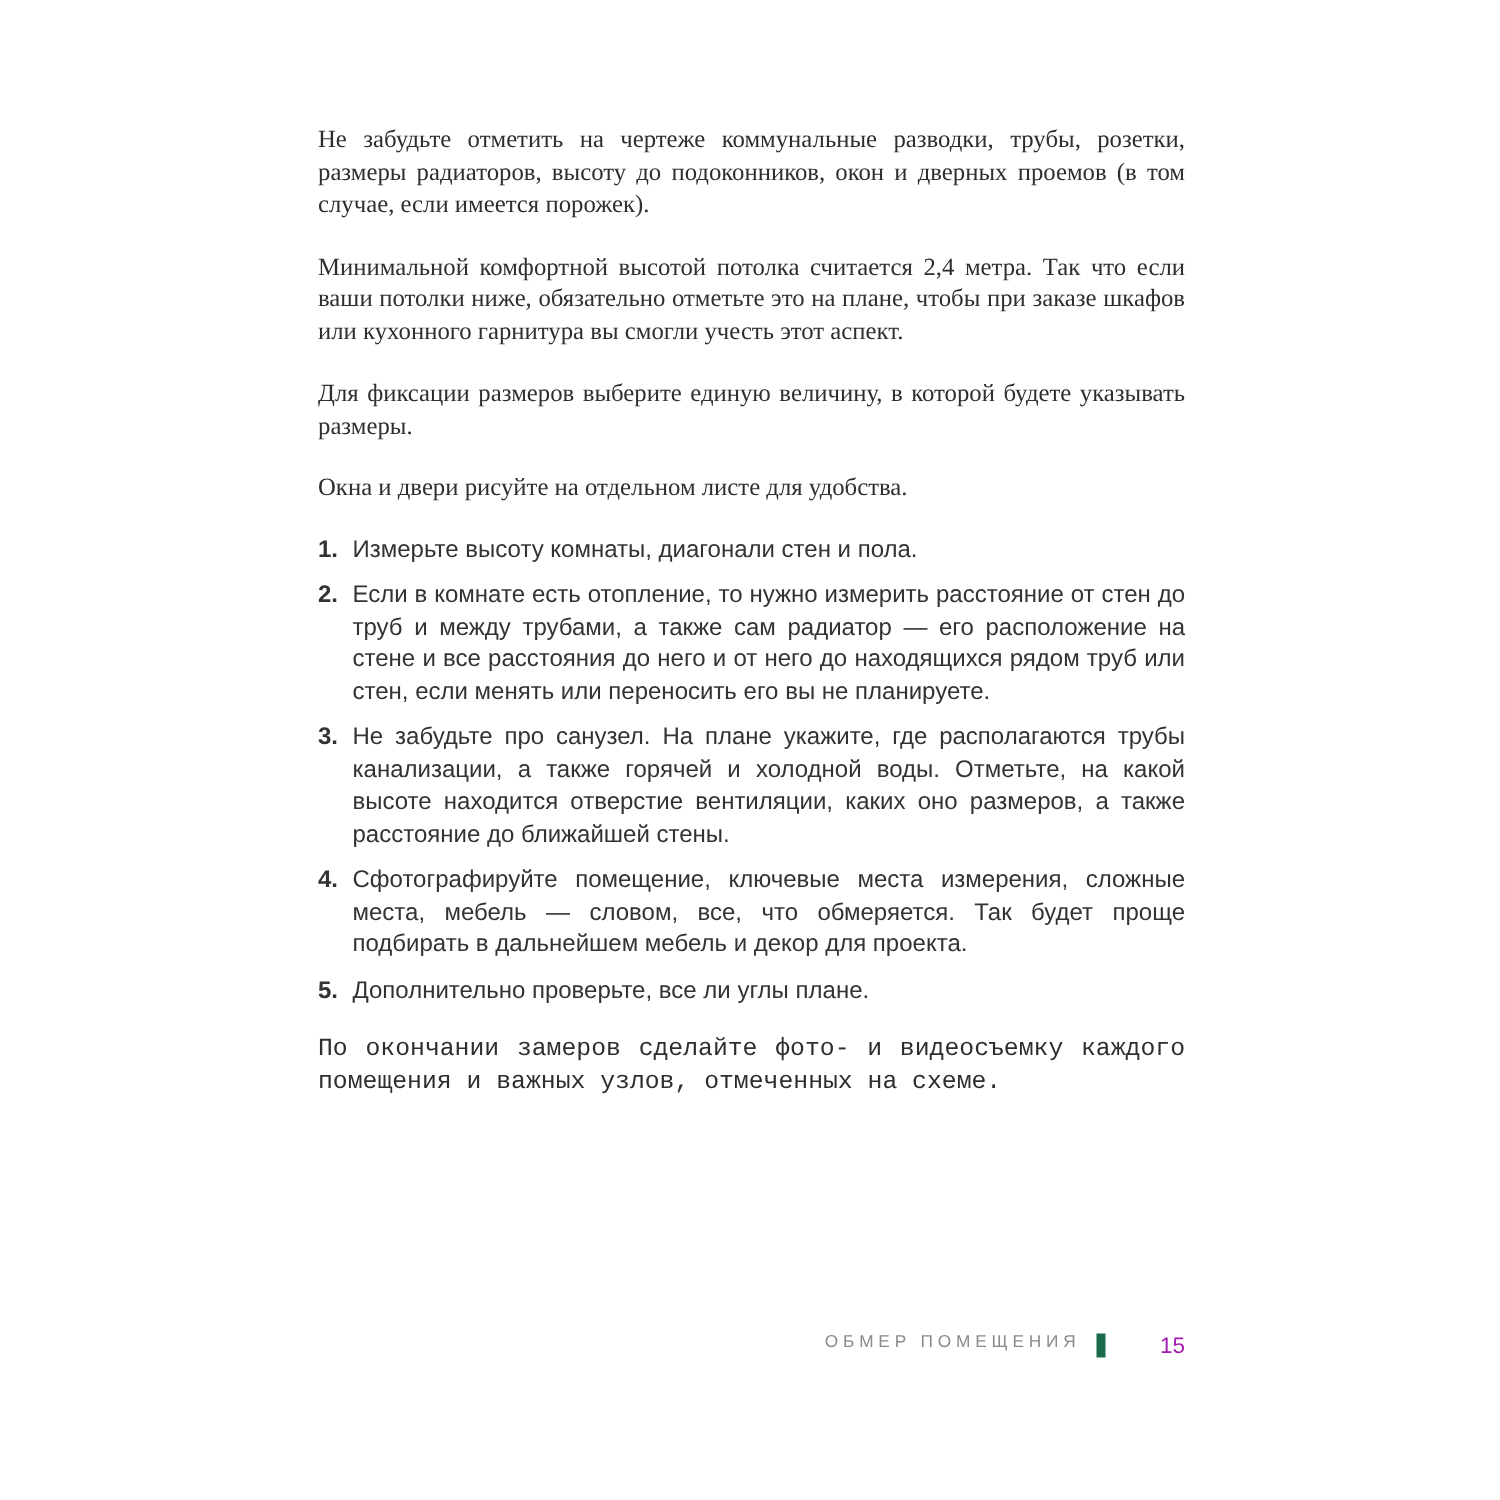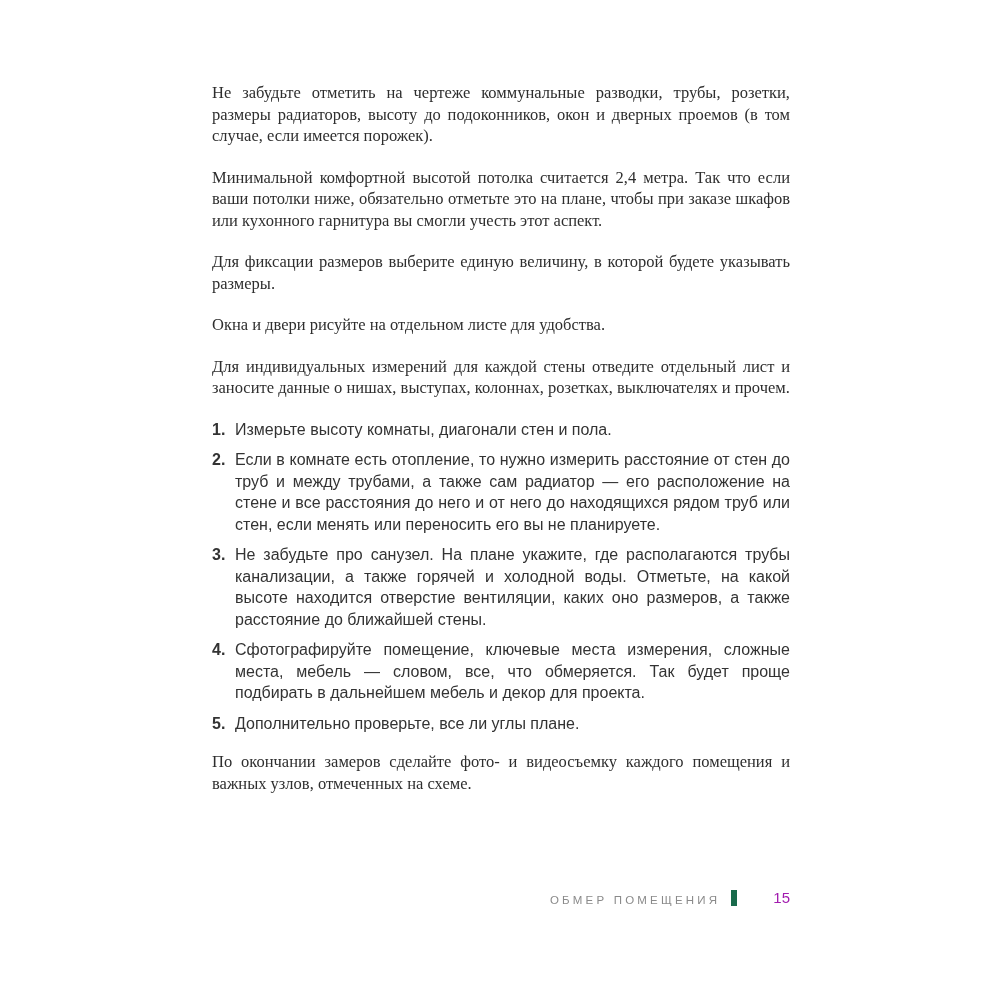--- a/index.html
+++ b/index.html
@@ -52,32 +52,32 @@
     left: 0;
     top: 0;
     font-weight: 700;
   }
   .measure-list .li-bold {
     font-weight: 400;
     margin-top: 40px;
   }
   .closing-para {
     margin: 17px 0 0 0;
-    font-family: Liberation Serif, serif;
+    font-family: Liberation Mono, monospace;
     font-size: 16.5px;
     line-height: 21.5px;
     text-align: justify;
     color: #2e2e2e;
   }
   .page-footer {
     position: absolute;
     top: 889px;
     right: 210px;
     display: flex;
-    align-items: flex-end;
+    align-items: flex-start;
   }
   .footer-label {
     font-family: "Liberation Sans", "DejaVu Sans", sans-serif;
     font-size: 11.5px;
     letter-spacing: 3.2px;
     color: #8a8a8a;
   }
   .footer-bar {
     width: 6px;
     height: 16px;
@@ -94,21 +94,20 @@
 </head>
 <body>
 
 <div class="page">
   <div class="content">
 
     <p class="body-para">Не забудьте отметить на чертеже коммунальные разводки, трубы, розетки, размеры радиаторов, высоту до подоконников, окон и дверных проемов (в том случае, если имеется порожек).</p>
     <p class="body-para">Минимальной комфортной высотой потолка считается 2,4 метра. Так что если ваши потолки ниже, обязательно отметьте это на плане, чтобы при заказе шкафов или кухонного гарнитура вы смогли учесть этот аспект.</p>
     <p class="body-para">Для фиксации размеров выберите единую величину, в которой будете указывать размеры.</p>
     <p class="body-para">Окна и двери рисуйте на отдельном листе для удобства.</p>
-    <p class="body-para">Для индивидуальных измерений для каждой стены отведите отдельный лист и заносите данные о нишах, выступах, колоннах, розетках, выключателях и прочем.</p>
 
     <ol class="measure-list">
       <li>
         <span class="num">1.</span><span class="li-bold">Измерьте высоту комнаты, диагонали стен и пола.</span><span></span>
       </li>
       <li>
         <span class="num">2.</span><span class="li-bold">Если в комнате есть отопление,</span><span> то нужно измерить расстояние от стен до труб и между трубами, а также сам радиатор — его расположение на стене и все расстояния до него и от него до находящихся рядом труб или стен, если менять или переносить его вы не планируете.</span>
       </li>
       <li>
         <span class="num">3.</span><span class="li-bold">Не забудьте про санузел.</span><span> На плане укажите, где располагаются трубы канализации, а также горячей и холодной воды. Отметьте, на какой высоте находится отверстие вентиляции, каких оно размеров, а также расстояние до ближайшей стены.</span>

